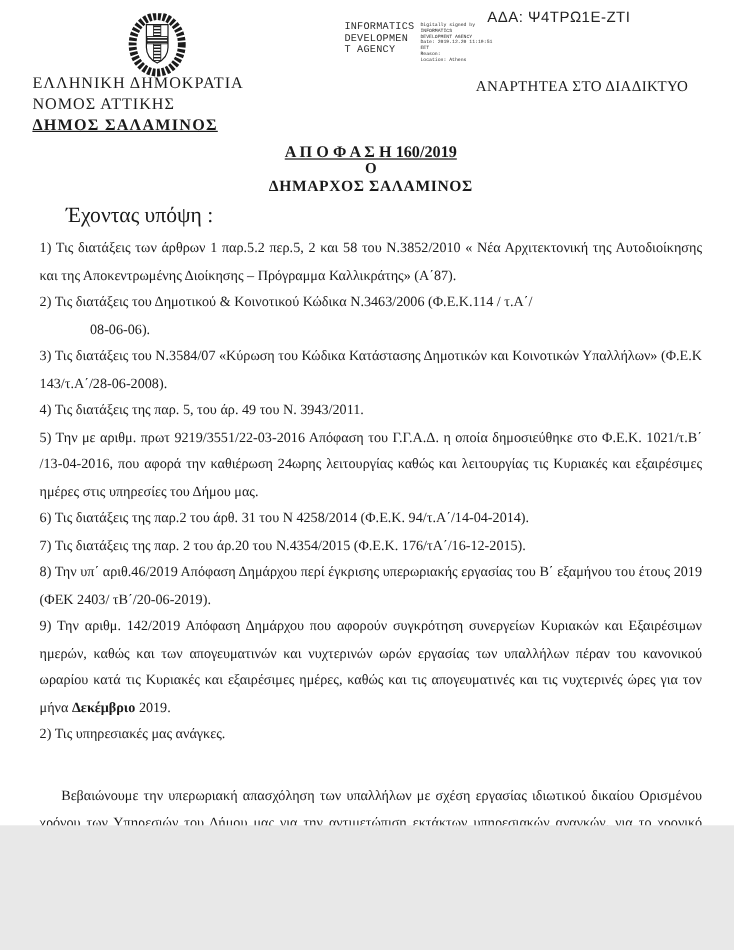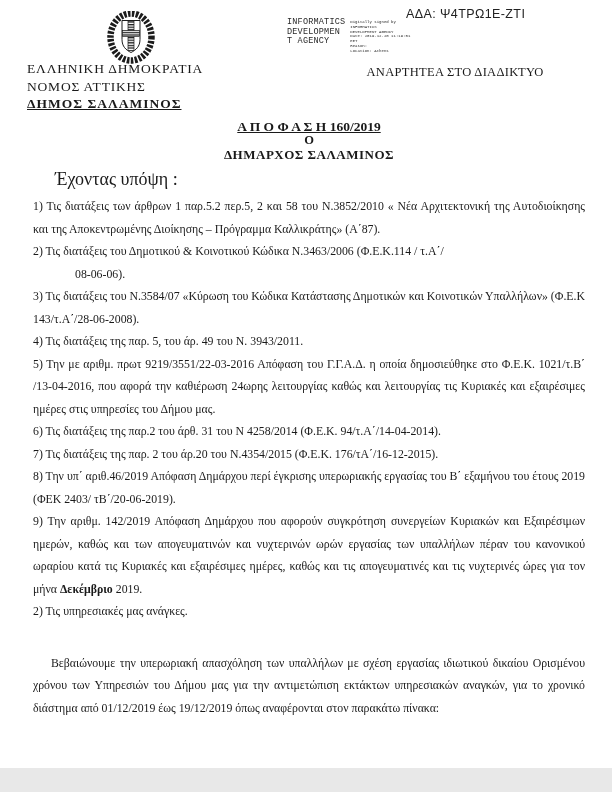--- a/index.html
+++ b/index.html
@@ -1,17 +1,17 @@
 <!DOCTYPE html>
 <html><head>
 <meta charset="utf-8">
 <style>
   html,body { margin:0; padding:0; background:#e8e8e8; }
   .page {
-    position:relative; width:612px; height:768px; margin:0 auto;
+    position:relative; width:612px; height:688px; margin:0 auto;
     background:#ffffff; color:#1a1a1a;
     font-family:"Liberation Serif", serif;
     overflow:hidden;
   }
   
   .ada {
     position:absolute; top:7px; left:406px;
     font-family:"Liberation Sans", sans-serif;
     font-size:12.5px; letter-spacing:0.4px; color:#222;
   }
@@ -26,21 +26,21 @@
   
   .emblem { position:absolute; top:11px; left:104px; }
   
   .org-block {
     position:absolute; top:60px; left:27px;
     font-size:13.5px; line-height:17.5px; letter-spacing:0.8px;
   }
   .org-line3 { font-weight:bold; text-decoration:underline; letter-spacing:1px; }
   
   .right-block {
-    position:absolute; top:64px; left:352px; width:206px;
+    position:absolute; top:64px; left:382px; width:206px;
     text-align:center; font-size:12.5px; line-height:17px; letter-spacing:0.3px;
   }
   
   .content { position:absolute; top:119px; left:33px; right:27px; }
   .title-1 { text-align:center; font-weight:bold; font-size:13.5px; line-height:15px; }
   .title-1 span { text-decoration:underline; }
   .title-2 { text-align:center; font-weight:bold; font-size:12.5px; line-height:13px; }
   .title-3 { text-align:center; font-weight:bold; font-size:13px; line-height:15px; letter-spacing:0.5px; }
   .intro { font-size:18px; margin:7px 0 5px 22px; }
   .body p { margin:0; font-size:11.8px; line-height:22.5px; text-align:justify; }

